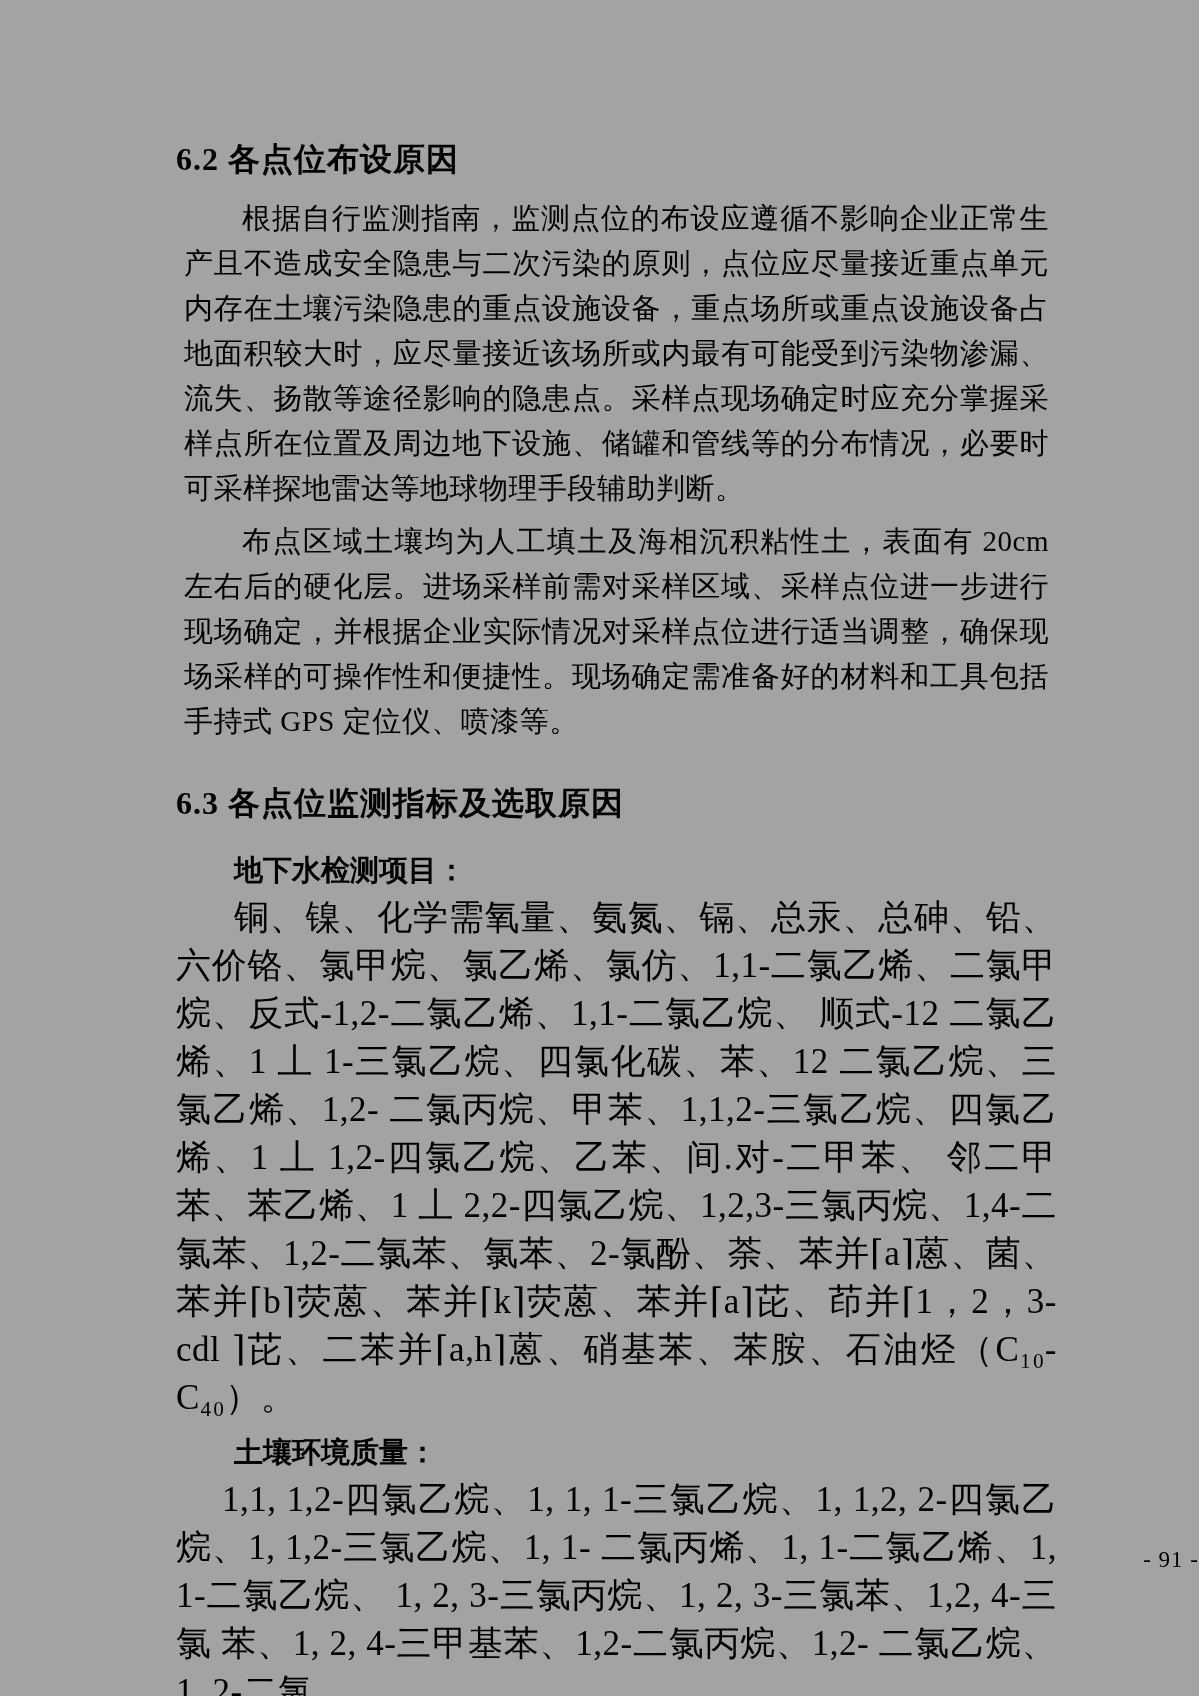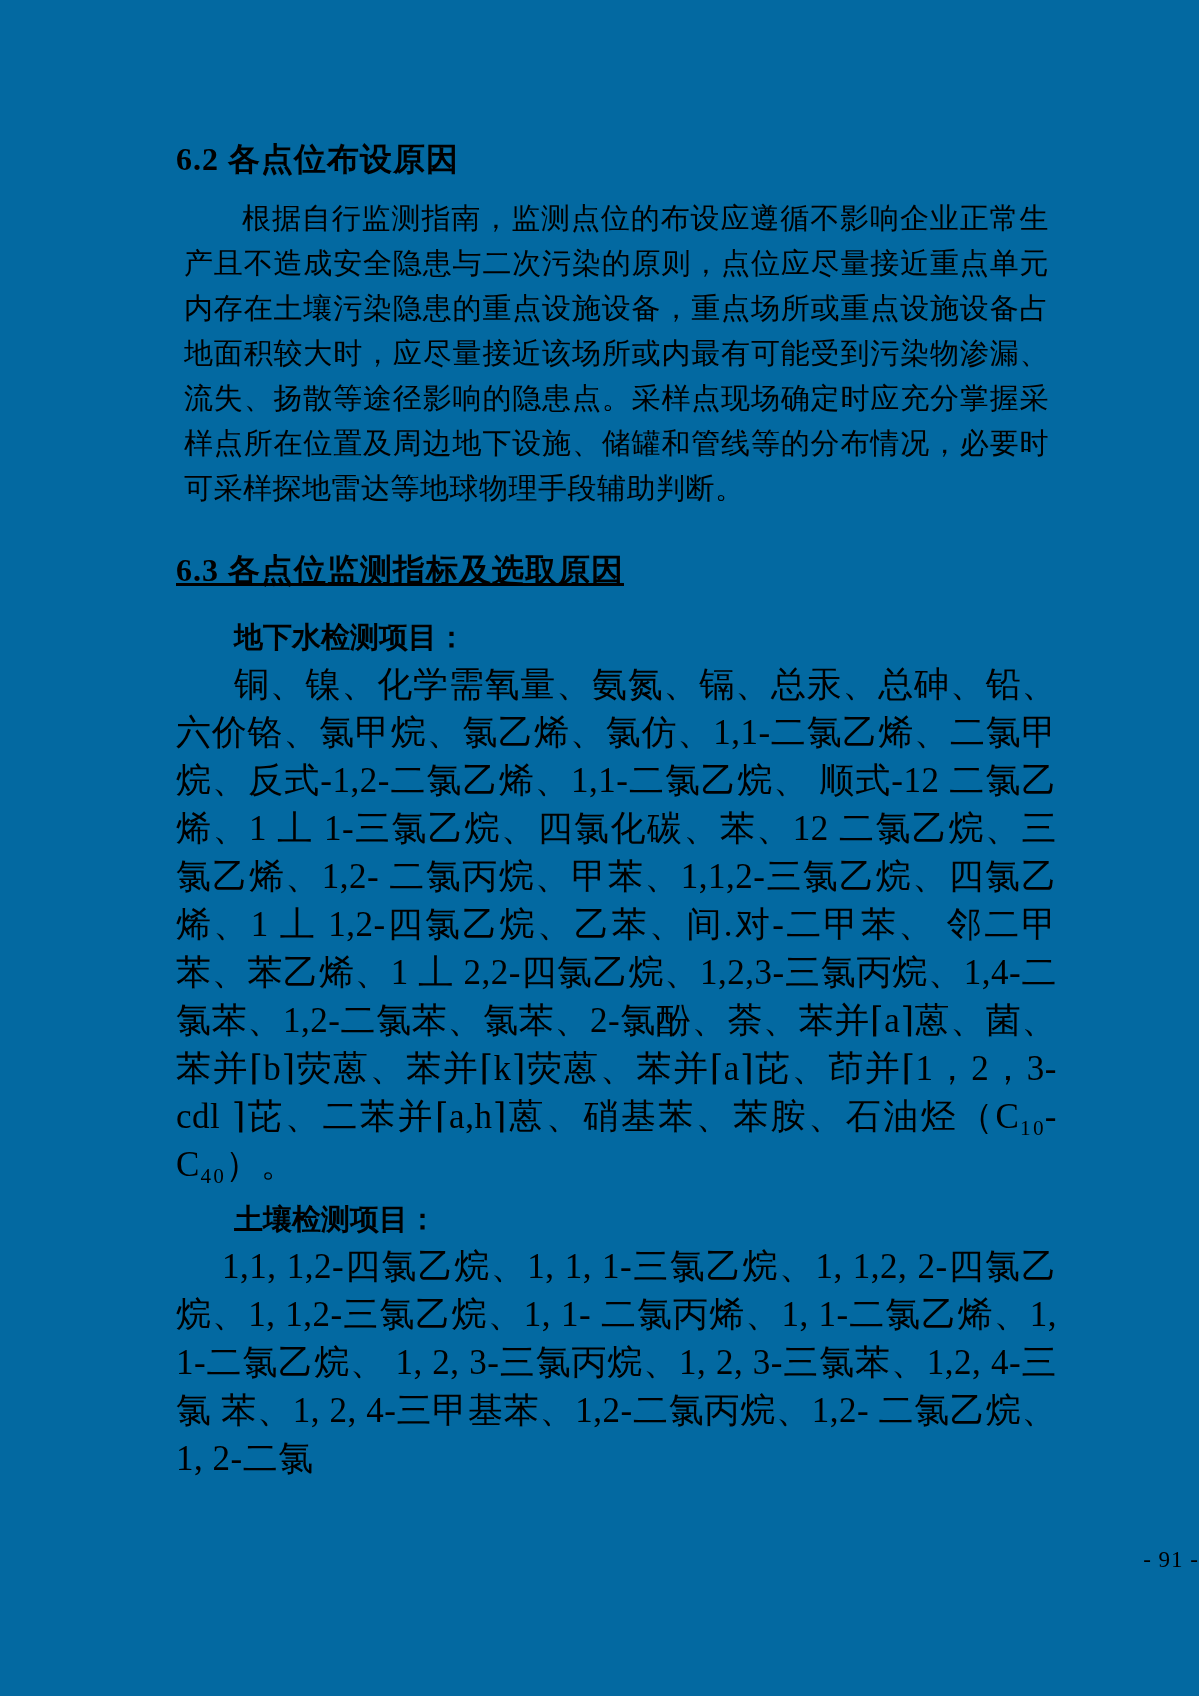--- a/index.html
+++ b/index.html
@@ -4,42 +4,41 @@
 <style>
   html, body {
     margin: 0;
     padding: 0;
     background: #ffffff;
   }
   .page {
     position: relative;
     width: 1199px;
     height: 1696px;
-    background: #0369a1;
+    background: #a3a3a3;
     color: #000000;
     font-family: "Liberation Serif", "DejaVu Serif", serif;
     overflow: hidden;
   }
   .content {
     position: absolute;
     left: 176px;
     right: 142px;
     top: 136px;
   }
   .section-heading {
     font-size: 32px;
     font-weight: 700;
     line-height: 46px;
     margin: 0 0 14px 0;
     letter-spacing: 1px;
   }
   .section-heading.second {
     margin-top: 36px;
     margin-bottom: 20px;
-    text-decoration: underline;
   }
   .body-para {
     font-size: 29px;
     line-height: 45px;
     text-align: justify;
     text-indent: 58px;
     margin: 8px;
     letter-spacing: 0.5px;
   }
   .intro-para {
@@ -83,28 +82,29 @@
 </head>
 <body>
 
 <div class="page">
   <div class="content">
 
     <h2 class="section-heading">6.2 各点位布设原因</h2>
 
     <p class="body-para">根据自行监测指南，监测点位的布设应遵循不影响企业正常生产且不造成安全隐患与二次污染的原则，点位应尽量接近重点单元内存在土壤污染隐患的重点设施设备，重点场所或重点设施设备占地面积较大时，应尽量接近该场所或内最有可能受到污染物渗漏、流失、扬散等途径影响的隐患点。采样点现场确定时应充分掌握采样点所在位置及周边地下设施、储罐和管线等的分布情况，必要时可采样探地雷达等地球物理手段辅助判断。</p>
 
+    <p class="body-para">布点区域土壤均为人工填土及海相沉积粘性土，表面有 20cm 左右后的硬化层。进场采样前需对采样区域、采样点位进一步进行现场确定，并根据企业实际情况对采样点位进行适当调整，确保现场采样的可操作性和便捷性。现场确定需准备好的材料和工具包括手持式 GPS 定位仪、喷漆等。</p>
 
     <h2 class="section-heading second">6.3 各点位监测指标及选取原因</h2>
 
 
     <p class="subhead">地下水检测项目：</p>
 
     <p class="list-para">铜、镍、化学需氧量、氨氮、镉、总汞、总砷、铅、六价铬、氯甲烷、氯乙烯、氯仿、1,1-二氯乙烯、二氯甲烷、反式-1,2-二氯乙烯、1,1-二氯乙烷、 顺式-12 二氯乙烯、1 丄 1-三氯乙烷、四氯化碳、苯、12 二氯乙烷、三氯乙烯、1,2- 二氯丙烷、甲苯、1,1,2-三氯乙烷、四氯乙烯、1 丄 1,2-四氯乙烷、乙苯、间.对-二甲苯、 邻二甲苯、苯乙烯、1 丄 2,2-四氯乙烷、1,2,3-三氯丙烷、1,4-二氯苯、1,2-二氯苯、氯苯、2-氯酚、荼、苯并⌈a⌉蒽、菌、苯并⌈b⌉荧蒽、苯并⌈k⌉荧蒽、苯并⌈a⌉芘、茚并⌈1，2，3-cdl ⌉芘、二苯并⌈a,h⌉蒽、硝基苯、苯胺、石油烃（C₁₀-C₄₀）。</p>
 
-    <p class="subhead">土壤检测项目：</p>
+    <p class="subhead">土壤环境质量：</p>
 
     <p class="list-para groundwater">1,1, 1,2-四氯乙烷、1, 1, 1-三氯乙烷、1, 1,2, 2-四氯乙烷、1, 1,2-三氯乙烷、1, 1- 二氯丙烯、1, 1-二氯乙烯、1, 1-二氯乙烷、 1, 2, 3-三氯丙烷、1, 2, 3-三氯苯、1,2, 4-三氯 苯、1, 2, 4-三甲基苯、1,2-二氯丙烷、1,2- 二氯乙烷、1, 2-二氯</p>
 
   </div>
 
   <div class="page-footer">- 91 -</div>
 </div>
 
 </body></html>

